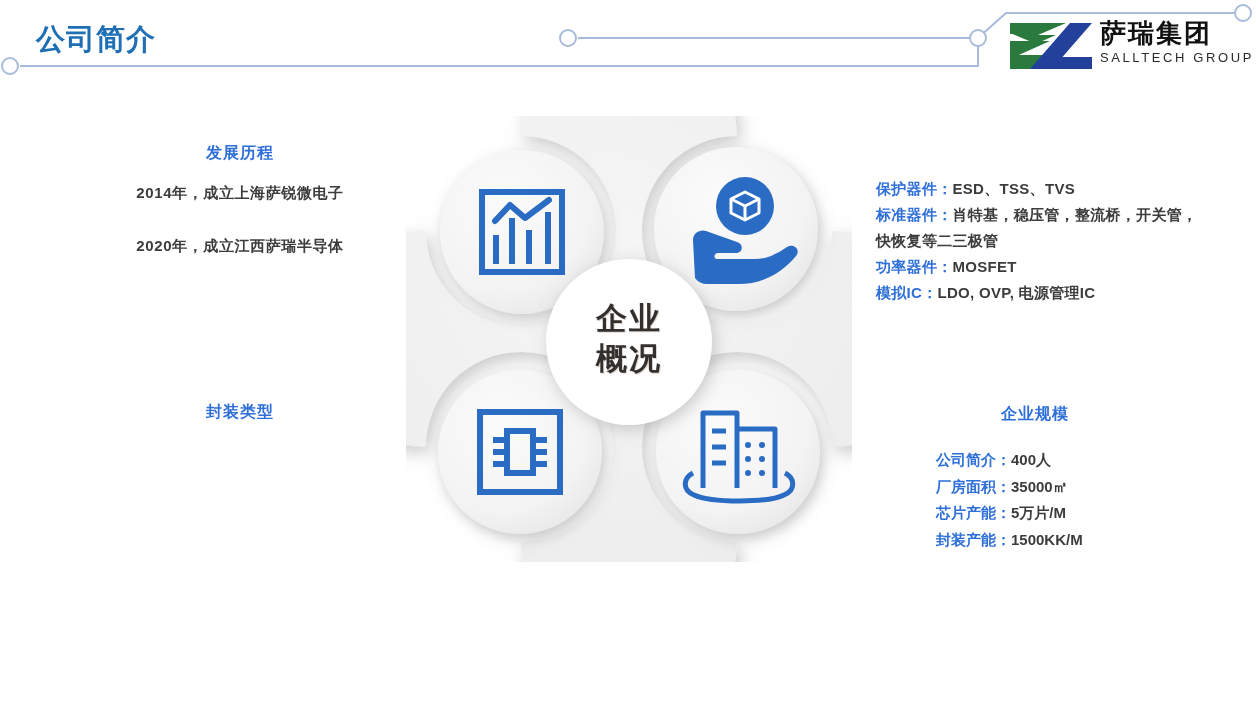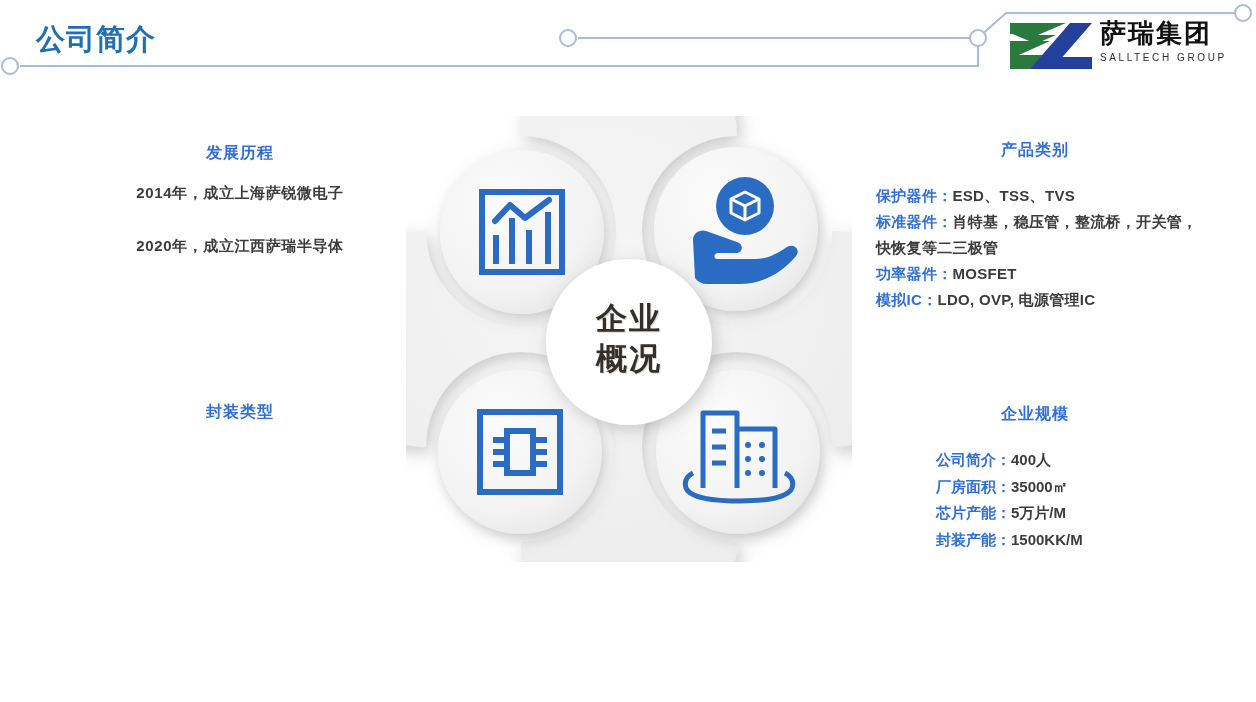--- a/index.html
+++ b/index.html
@@ -62,21 +62,21 @@
   }
   #logo-cn {
     font-size: 26px;
     font-weight: bold;
     letter-spacing: 2px;
     color: #111111;
     line-height: 30px;
     white-space: nowrap;
   }
   #logo-en {
-    font-size: 10px;
+    font-size: 13px;
     letter-spacing: 2.6px;
     color: #2b2b2b;
     line-height: 15px;
     margin-top: 2px;
     white-space: nowrap;
   }
 
   
   .quad {
     position: absolute;
@@ -120,21 +120,21 @@
     color: #3c3c3c;
     letter-spacing: 0.8px;
     line-height: 26.5px;
     text-align: left;
   }
 
   
   #quad-products { left: 862px; top: 140px; width: 346px; }
   #quad-products .quad-heading { width: 346px; }
   #products-list {
-    margin-top: 22px;
+    margin-top: 36px;
     padding-left: 14px;
     font-size: 15px;
     line-height: 26px;
     letter-spacing: 0.3px;
   }
   .kv-line {
     white-space: normal;
   }
   .kv-key {
     font-weight: bold;
@@ -235,21 +235,20 @@
     <p class="history-line">2014年，成立上海萨锐微电子</p>
     <p class="history-line">2020年，成立江西萨瑞半导体</p>
   </div>
 </div>
 
 <div class="quad" id="quad-package">
   <div class="quad-heading">封装类型</div>
 </div>
 
 <div class="quad" id="quad-products">
-  <div class="quad-heading">产品类别</div>
   <div id="products-list">
     <div class="kv-line">
       <span class="kv-key">保护器件：</span><span class="kv-val">ESD、TSS、TVS</span>
     </div>
     <div class="kv-line">
       <span class="kv-key">标准器件：</span><span class="kv-val">肖特基，稳压管，整流桥，开关管，快恢复等二三极管</span>
     </div>
     <div class="kv-line">
       <span class="kv-key">功率器件：</span><span class="kv-val">MOSFET</span>
     </div>

